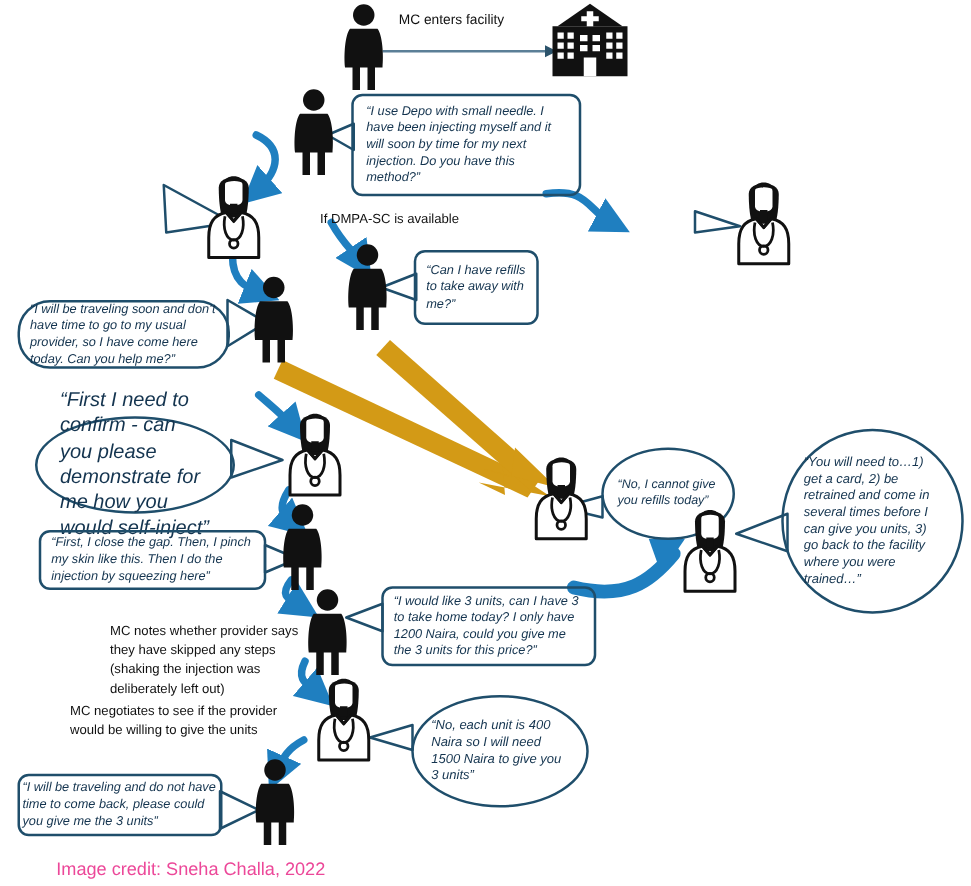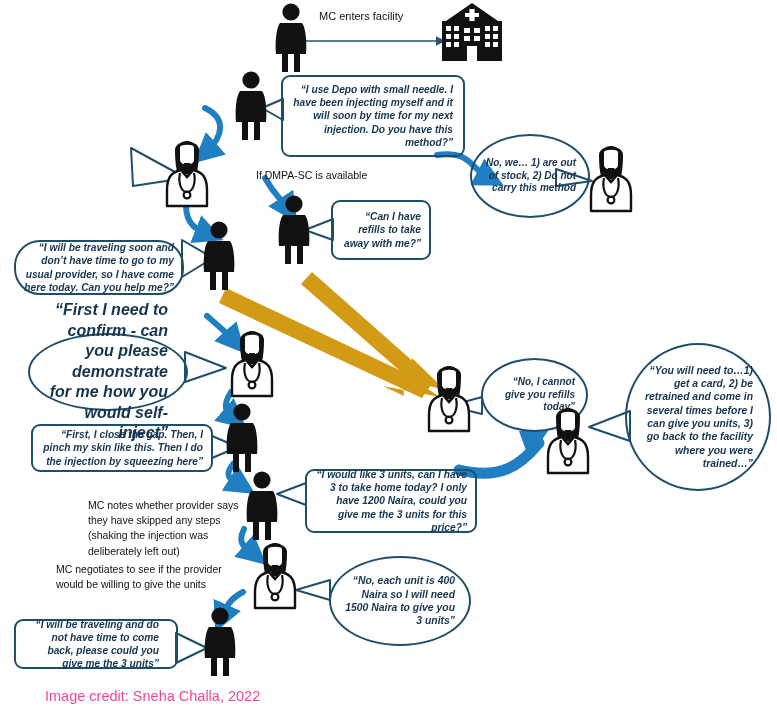--- a/index.html
+++ b/index.html
@@ -3,22 +3,22 @@
 <meta charset="utf-8">
 <style>
   html,body{margin:0;padding:0;background:#ffffff;}
   body{width:777px;height:709px;position:relative;overflow:hidden;
        font-family:"Liberation Sans", sans-serif;color:#1a1a1a;}
   #stage{position:absolute;left:0;top:0;width:777px;height:709px;}
   svg.layer{position:absolute;left:0;top:0;width:777px;height:709px;overflow:visible;}
   svg.arrows{z-index:1;}
   svg.figures{z-index:3;}
   .bub{position:absolute;z-index:2;display:flex;align-items:center;justify-content:center;
-       text-align:right;box-sizing:border-box;
-       font-style:italic;font-weight:bold;color:#14344f;line-height:1.28;}
+       text-align:left;box-sizing:border-box;
+       font-style:italic;font-weight:normal;color:#14344f;line-height:1.28;}
   .bub.round{border:2px solid #1f4e6b;border-radius:50%;}
   .bub.rect{border:2px solid #1f4e6b;border-radius:9px;}
   .plain{position:absolute;z-index:2;font-size:10.5px;line-height:1.45;color:#111;
          font-style:normal;font-weight:normal;text-align:left;}
   .credit{position:absolute;z-index:4;font-size:14.5px;color:#ec4899;}
 </style>
 </head>
 <body>
 
 <div id="stage">
@@ -148,39 +148,38 @@
     <use href="#providerFig" x="449" y="405"></use>
     <use href="#providerFig" x="568" y="447"></use>
     <use href="#clientFig" x="262" y="510"></use>
     <use href="#providerFig" x="275" y="582"></use>
     <use href="#clientFig" x="220" y="646"></use>
   </svg>
 
 
   <div class="bub rect" style="left:281px;top:75px;width:184px;height:82px;font-size:10.2px;padding:0 10px;">“I use Depo with small needle. I have been injecting myself and it will soon by time for my next injection. Do you have this method?”</div>
 
-  <div class="bub round" style="left:470px;top:134px;width:120px;height:84px;font-size:10px;padding:0 12px;">No, we… 1) are out of stock, 2) Do not carry this method</div>
 
   <div class="bub rect" style="left:331px;top:200px;width:100px;height:60px;font-size:10.2px;padding:0 8px;">“Can I have refills to take away with me?”</div>
 
   <div class="bub rect" style="left:14px;top:240px;width:170px;height:55px;font-size:10.2px;padding:0 8px;border-radius:26px;">“I will be traveling soon and don’t have time to go to my usual provider, so I have come here today. Can you help me?”</div>
 
   <div class="bub round" style="left:28px;top:333px;width:160px;height:78px;font-size:16px;padding:0 18px;">“First I need to confirm - can you please demonstrate for me how you would self-inject”</div>
 
   <div class="bub rect" style="left:31px;top:424px;width:182px;height:48px;font-size:10.2px;padding:0 8px;">“First, I close the gap. Then, I pinch my skin like this. Then I do the injection by squeezing here”</div>
 
   <div class="bub rect" style="left:305px;top:469px;width:172px;height:64px;font-size:10.2px;padding:0 8px;">“I would like 3 units, can I have 3 to take home today? I only have 1200 Naira, could you give me the 3 units for this price?”</div>
 
   <div class="bub round" style="left:481px;top:358px;width:107px;height:74px;font-size:10px;padding:0 11px;">“No, I cannot give you refills today”</div>
 
   <div class="bub round" style="left:625px;top:343px;width:146px;height:148px;font-size:10.4px;padding:0 16px;">“You will need to…1) get a card, 2) be retrained and come in several times before I can give you units, 3) go back to the facility where you were trained…”</div>
 
   <div class="bub round" style="left:329px;top:556px;width:142px;height:90px;font-size:10.4px;padding:0 14px;">“No,  each unit is 400 Naira so I will need 1500 Naira to give you 3 units”</div>
 
-  <div class="bub rect" style="left:14px;top:619px;width:164px;height:50px;font-size:10.2px;padding:0 17px;">“I will be traveling and do not have time to come back, please could you give me the 3 units”</div>
+  <div class="bub rect" style="left:14px;top:619px;width:164px;height:50px;font-size:10.2px;padding:0 2px;">“I will be traveling and do not have time to come back, please could you give me the 3 units”</div>
 
   <div class="plain" style="left:319px;top:9px;width:120px;font-size:11px;">MC enters facility</div>
 
   <div class="plain" style="left:256px;top:168px;width:150px;">If DMPA-SC  is available</div>
 
   <div class="plain" style="left:88px;top:498px;width:158px;">MC notes whether provider says they have skipped any steps (shaking the injection was deliberately left out)</div>
 
   <div class="plain" style="left:56px;top:562px;width:170px;">MC negotiates to see if the provider would be willing to give the units</div>
 
   <div class="credit" style="left:45px;top:688px;">Image credit: Sneha Challa, 2022</div>

